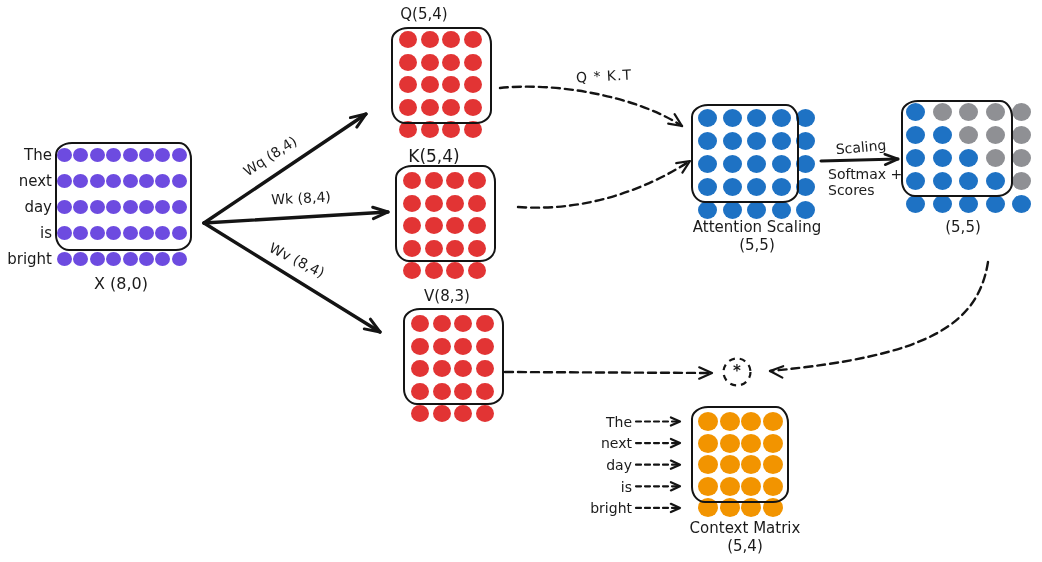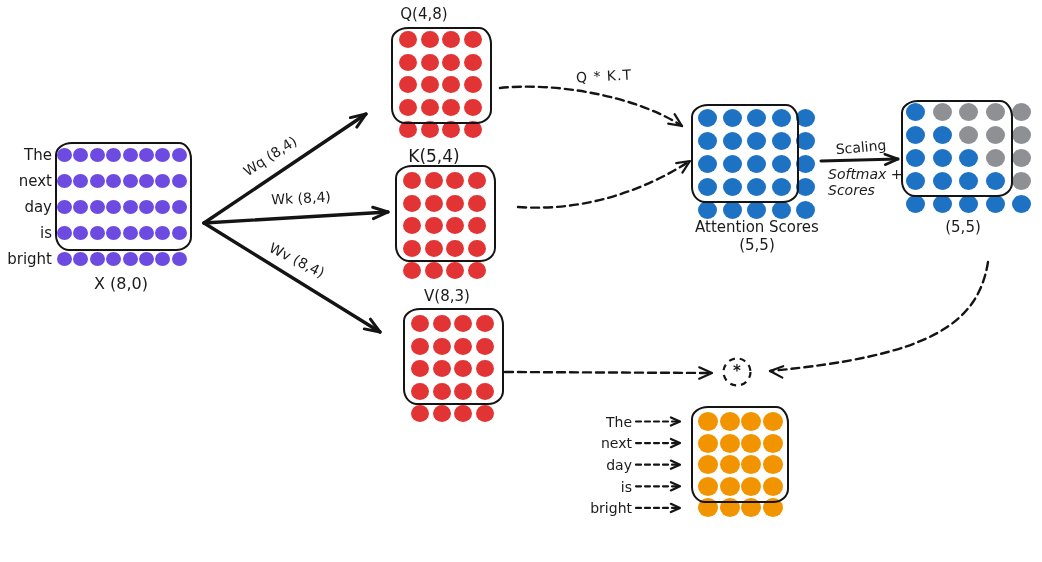--- a/index.html
+++ b/index.html
@@ -25,21 +25,21 @@
   .two-line{line-height:18px;font-size:15px;}
   .lbl-scores{left:757px;top:218px;}
   .lbl-weights{left:963px;top:218px;}
   .lbl-context{left:745px;top:519px;}
   .elabel{position:absolute;z-index:5;white-space:nowrap;font-size:14px;}
   .lbl-wq{left:270px;top:156px;transform:translate(-50%,-50%) rotate(-33deg);}
   .lbl-wk{left:301px;top:198px;transform:translate(-50%,-50%) rotate(-3deg);}
   .lbl-wv{left:297px;top:260px;transform:translate(-50%,-50%) rotate(27deg);}
   .lbl-qkt{left:604px;top:76px;transform:translate(-50%,-50%) rotate(-3deg);letter-spacing:1px;}
   .lbl-scaling{left:861px;top:147px;transform:translate(-50%,-50%) rotate(-5deg);}
-  .lbl-softmax{left:828px;top:166px;font-size:14px;line-height:16px;font-style:italic;}
+  .lbl-softmax{left:828px;top:166px;font-size:14px;line-height:16px;}
   .lbl-star{left:737px;top:372px;transform:translate(-50%,-54%);font-size:15px;font-weight:bold;}
   #x-words{left:4px;top:142px;width:48px;}
   #x-words .word{height:26px;}
   #context-words{left:572px;top:411px;width:60px;}
   #context-words .word{height:21.6px;font-size:14px;}
 </style>
 </head>
 <body>
 
 <div id="canvas">
@@ -268,30 +268,34 @@
       <div class="dot" style="background: rgb(242, 148, 0); width: 20px; height: 19px; left: 43px; top: 64.8px;"></div>
       <div class="dot" style="background: rgb(242, 148, 0); width: 20px; height: 19px; left: 64.5px; top: 64.8px;"></div>
       <div class="dot" style="background: rgb(242, 148, 0); width: 20px; height: 19px; left: 0px; top: 86.4px;"></div>
       <div class="dot" style="background: rgb(242, 148, 0); width: 20px; height: 19px; left: 21.5px; top: 86.4px;"></div>
       <div class="dot" style="background: rgb(242, 148, 0); width: 20px; height: 19px; left: 43px; top: 86.4px;"></div>
       <div class="dot" style="background: rgb(242, 148, 0); width: 20px; height: 19px; left: 64.5px; top: 86.4px;"></div>
       <div class="mbox" style="left: -7px; top: -6px; width: 94px; height: 93px;"></div>
     </div>
 
   <div class="lbl center-x lbl-x">X (8,0)</div>
-  <div class="lbl center-x lbl-q">Q(4,8)</div>
+  <div class="lbl center-x lbl-q">Q(5,4)</div>
   <div class="lbl center-x lbl-k">K(5,4)</div>
   <div class="lbl center-x lbl-v">V(8,3)</div>
 
   <div class="lbl center-x two-line lbl-scores">
-    <div>Attention Scores</div>
+    <div>Attention Scaling</div>
     <div>(5,5)</div>
   </div>
   <div class="lbl center-x two-line lbl-weights">
     <div>(5,5)</div>
+  </div>
+  <div class="lbl center-x two-line lbl-context">
+    <div>Context Matrix</div>
+    <div>(5,4)</div>
   </div>
 
   <div class="elabel lbl-wq">Wq (8,4)</div>
   <div class="elabel lbl-wk">Wk (8,4)</div>
   <div class="elabel lbl-wv">Wv (8,4)</div>
   <div class="elabel lbl-qkt">Q * K.T</div>
   <div class="elabel lbl-scaling">Scaling</div>
   <div class="elabel lbl-softmax">
     <div>Softmax +</div>
     <div>Scores</div>

